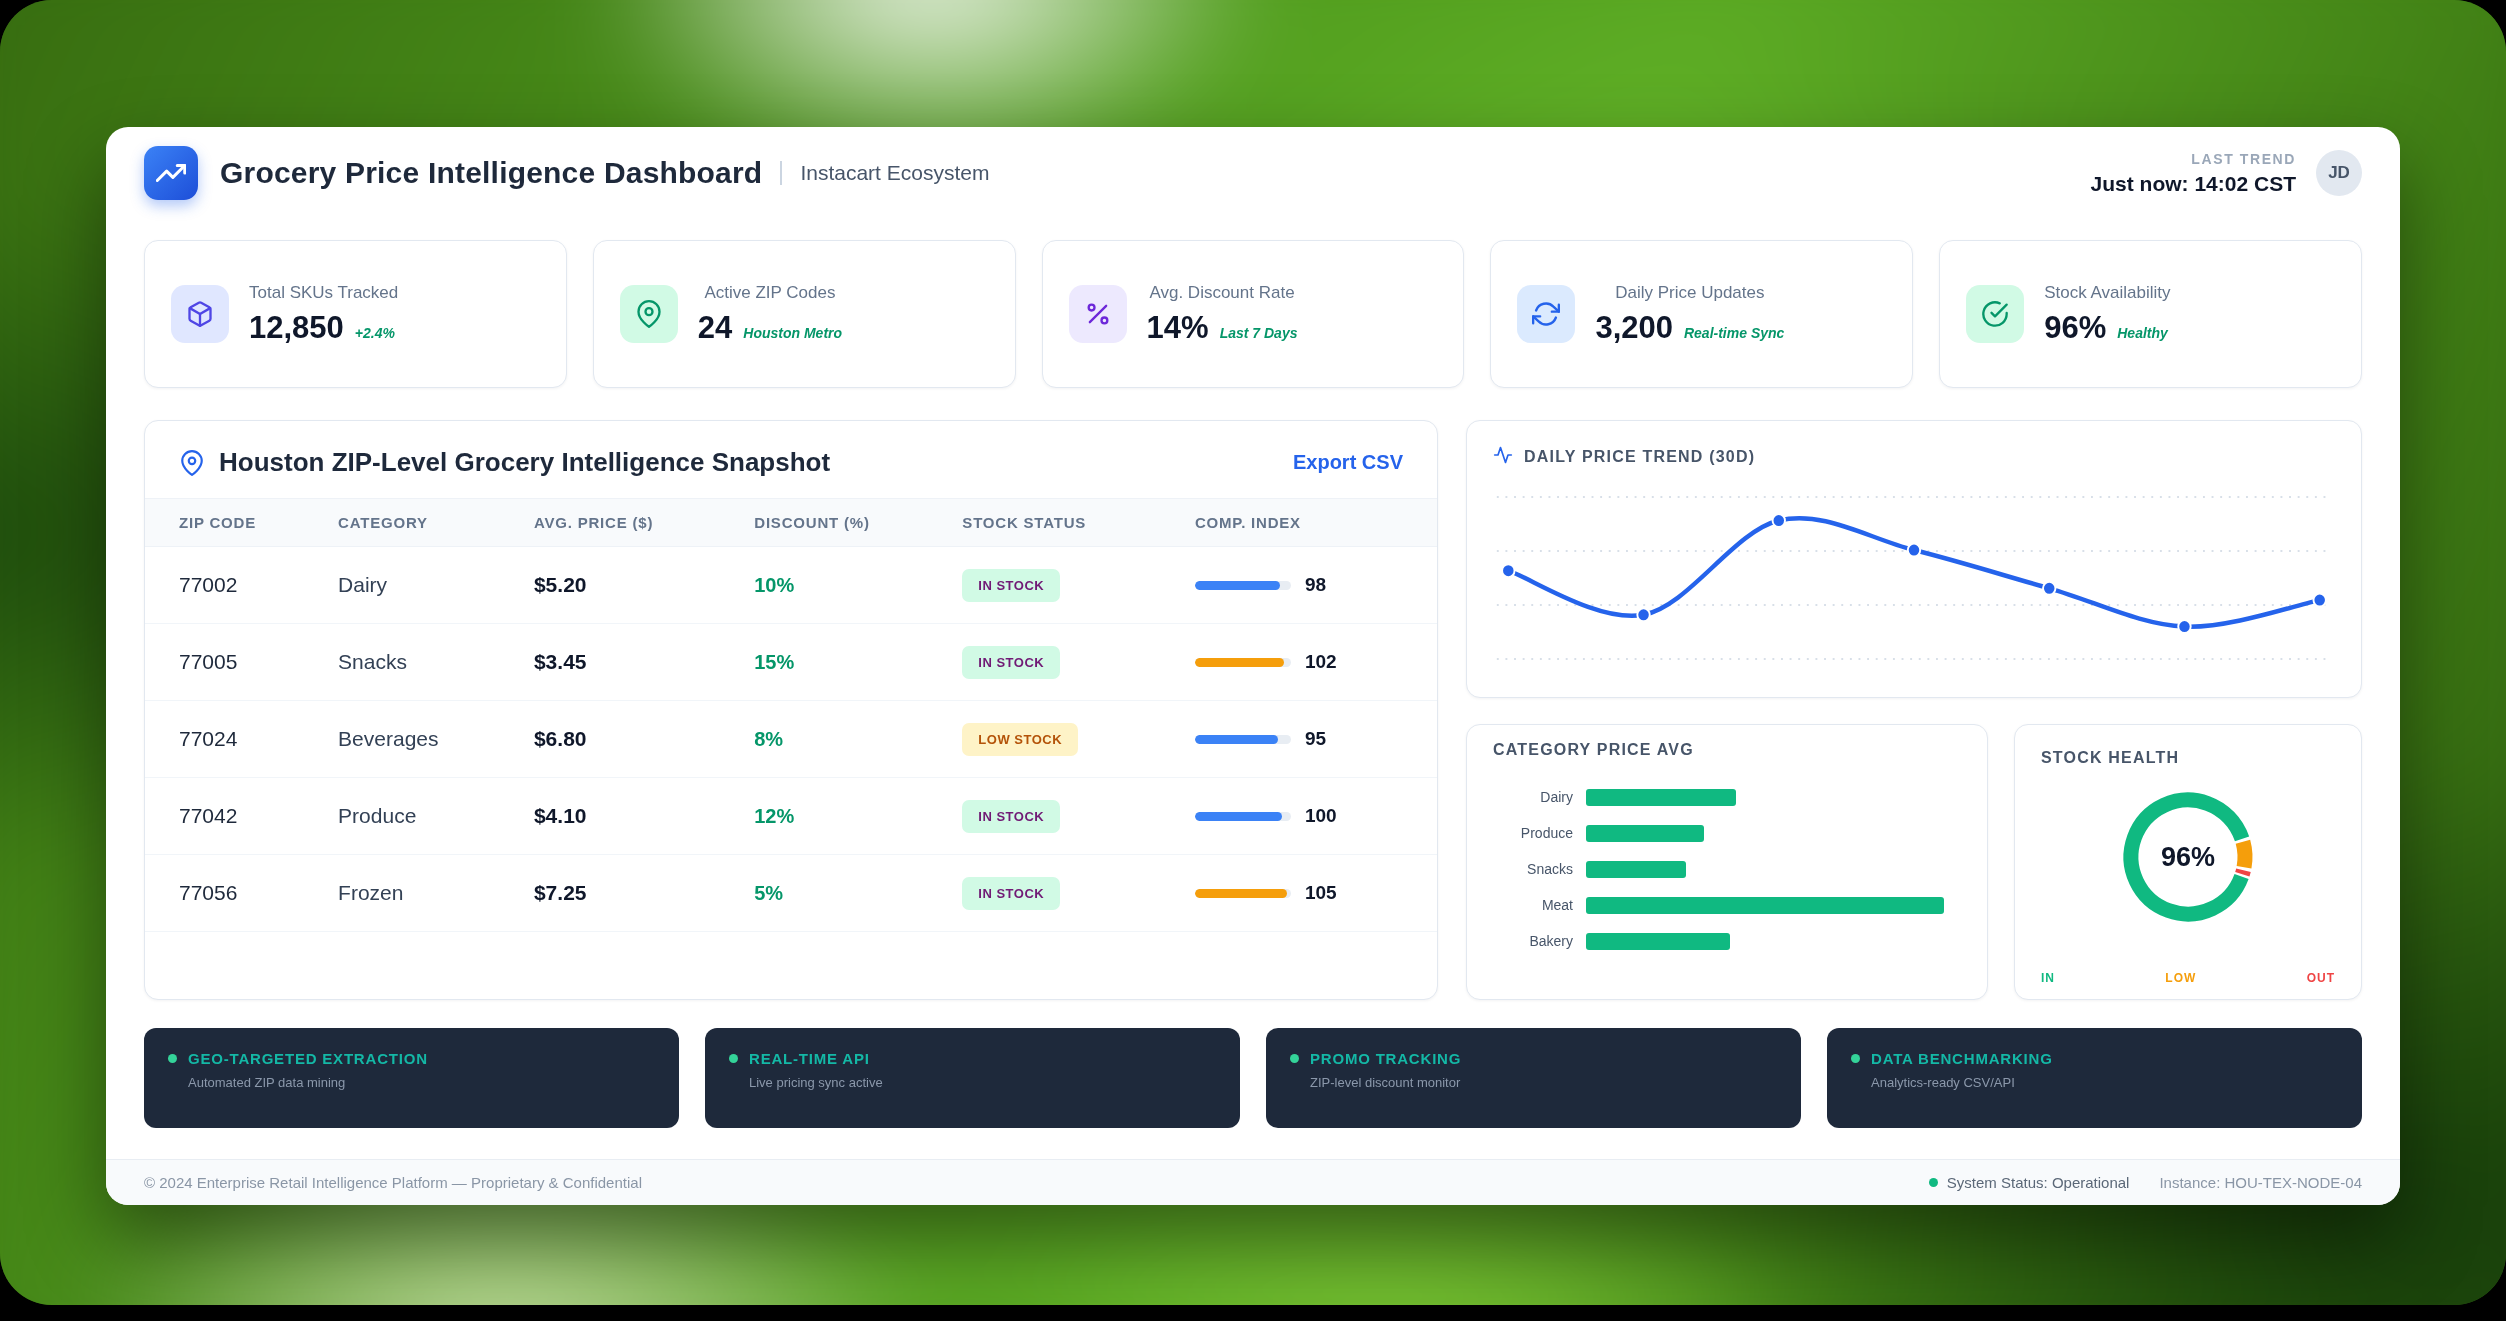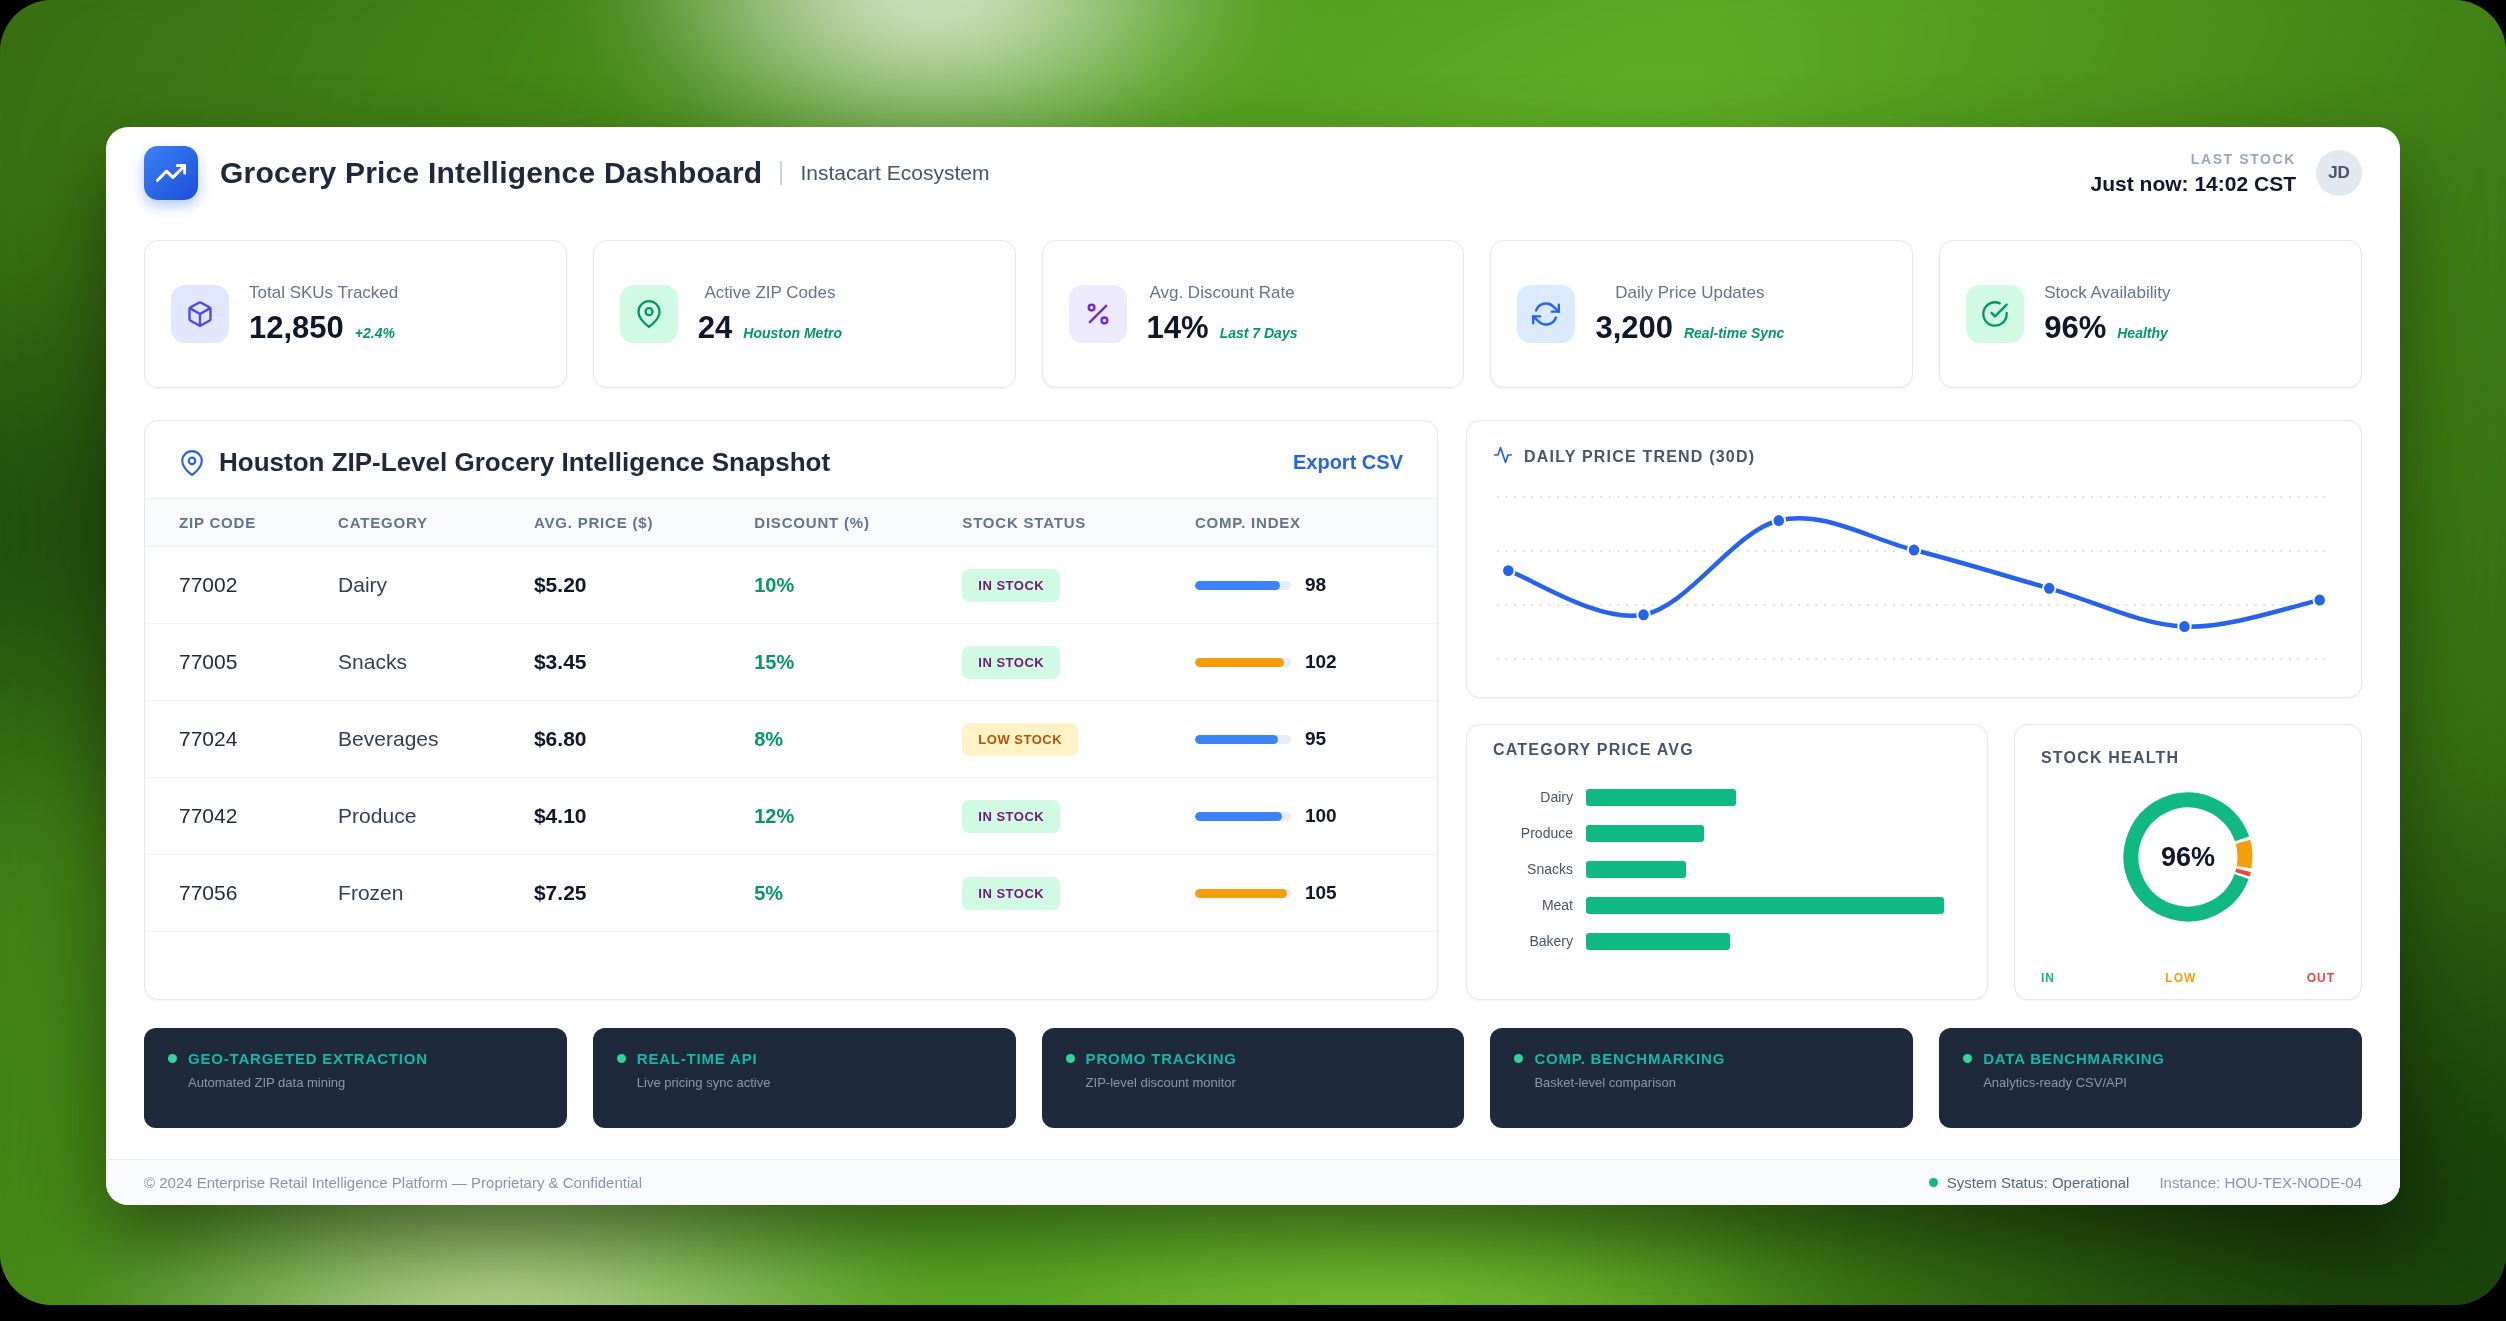--- a/index.html
+++ b/index.html
@@ -168,21 +168,21 @@
         <polyline points="23 6 13.5 15.5 8.5 10.5 1 18"></polyline>
           <polyline points="17 6 23 6 23 12"></polyline>
       </svg>
     </div>
     <div class="title-wrap">
       <div class="page-title">Grocery Price Intelligence Dashboard</div>
       <div class="subtitle">Instacart Ecosystem</div>
     </div>
     <div class="header-right">
       <div class="update-block">
-        <div class="update-label">LAST STOCK</div>
+        <div class="update-label">LAST TREND</div>
         <div class="update-value">Just now: 14:02 CST</div>
       </div>
       <div class="avatar">JD</div>
     </div>
   </div>
 
   <div class="kpi-row">
     <div class="kpi">
       <div class="kpi-icon c-indigo">
         <svg viewBox="0 0 24 24" fill="none" stroke="currentColor" stroke-width="2" stroke-linecap="round" stroke-linejoin="round">
@@ -457,27 +457,20 @@
     <div class="module">
       <div class="module-top">
           <span class="mod-dot"></span>
           <span class="mod-title">PROMO TRACKING</span>
         </div>
       <div class="mod-sub">ZIP-level discount monitor</div>
     </div>
     <div class="module">
       <div class="module-top">
           <span class="mod-dot"></span>
-          <span class="mod-title">COMP. BENCHMARKING</span>
-        </div>
-      <div class="mod-sub">Basket-level comparison</div>
-    </div>
-    <div class="module">
-      <div class="module-top">
-          <span class="mod-dot"></span>
           <span class="mod-title">DATA BENCHMARKING</span>
         </div>
       <div class="mod-sub">Analytics-ready CSV/API</div>
     </div>
   </div>
 
   <div class="dash-footer">
     <span>© 2024 Enterprise Retail Intelligence Platform — Proprietary &amp; Confidential</span>
     <span class="footer-right">
       <span class="status-item">

